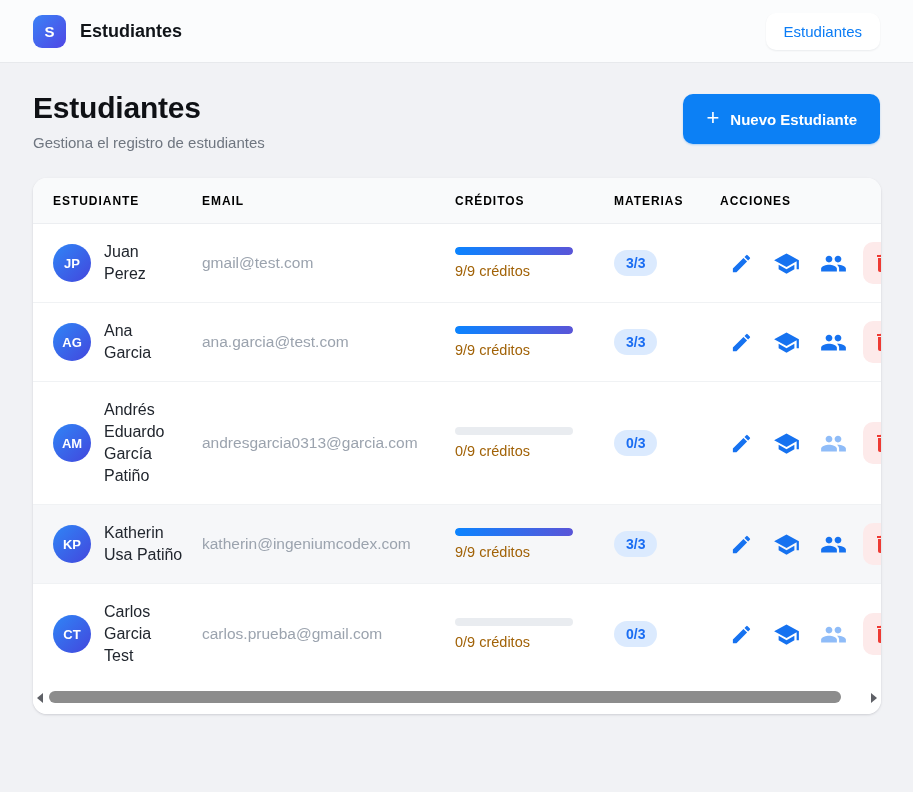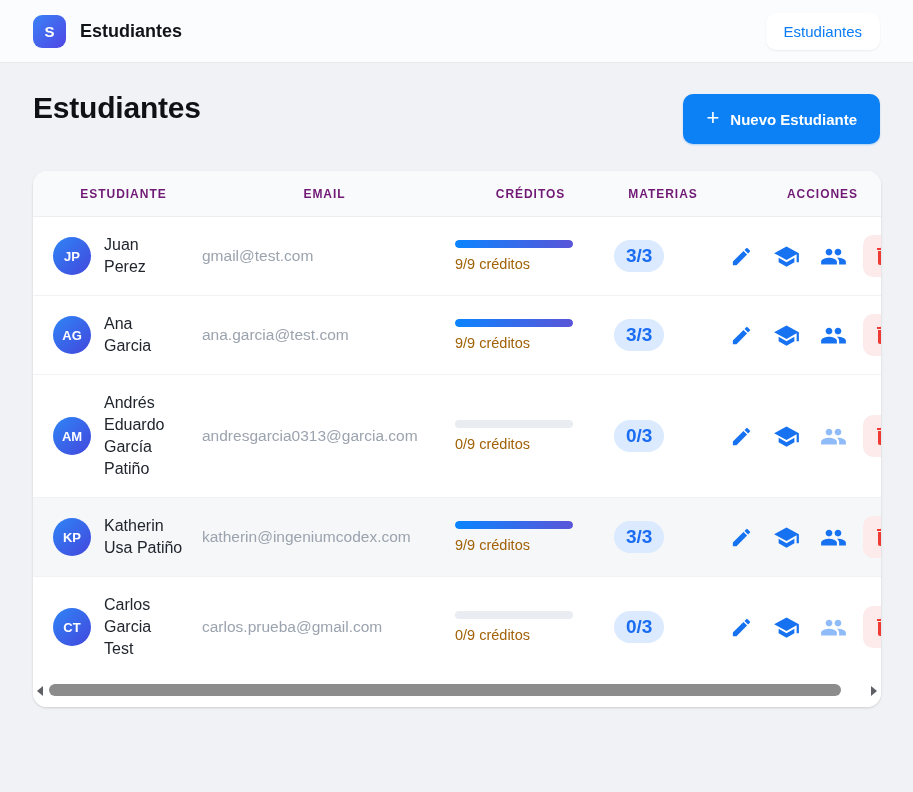--- a/index.html
+++ b/index.html
@@ -48,22 +48,22 @@
   
   .card {
     margin-top:27px; background:#fff; border-radius:14px;
     box-shadow:0 1px 2px rgba(16,24,40,.06),0 1px 3px rgba(16,24,40,.1);
     overflow:hidden; width:848px;
   }
   .table-clip { overflow:hidden; width:100%; }
   table { border-collapse:collapse; table-layout:fixed; width:900px; }
   col.c1{width:169px} col.c2{width:253px} col.c3{width:159px} col.c4{width:106px} col.c5{width:213px}
   thead th {
-    background:#f9fafb; text-align:center; font-size:12px; font-weight:700;
-    letter-spacing:.08em; color:#701a75; padding:16px 8px 15px 0;
+    background:#f9fafb; text-align:left; font-size:12px; font-weight:700;
+    letter-spacing:.08em; color:#000000; padding:16px 8px 15px 0;
     border-bottom:1px solid #eceef1;
   }
   thead th:first-child { padding-left:20px; }
   tbody tr { border-top:1px solid #f0f2f4; }
   tbody tr:first-child { border-top:none; }
   tbody tr.highlighted { background:#f6f7f9; }
   td { vertical-align:middle; padding:17px 8px 17px 0; }
   td.td-student { padding-left:20px; }
 
   .student { display:flex; align-items:center; gap:13px; }
@@ -75,21 +75,21 @@
   }
   .name { font-size:16px; font-weight:500; color:#21262e; line-height:22px; max-width:80px; }
   .email { font-size:15.5px; color:#9ba3ae; }
 
   .progress-track { width:118px; height:8px; border-radius:4px; background:#e9ecf0; overflow:hidden; }
   .progress-fill { height:100%; border-radius:4px; background:linear-gradient(90deg,#0b84ff,#5a55d8); }
   .credits-label { margin-top:8px; font-size:14.5px; color:#a16207; }
 
   .badge {
     display:inline-block; background:#dbeafe; color:#1a6df2;
-    font-size:19px; font-weight:700; padding:5px 12px; border-radius:999px;
+    font-size:14px; font-weight:700; padding:5px 12px; border-radius:999px;
   }
 
   .actions { display:flex; align-items:center; gap:12px; padding-left:6px; }
   .icon-btn {
     background:none; border:none; cursor:pointer; padding:4px;
     display:flex; align-items:center; justify-content:center;
   }
   .icon-btn svg { fill:#1672f0; }
   .icon-btn.people.inactive svg { fill:#8fbcf8; }
   .trash-btn {
@@ -122,20 +122,21 @@
     <div class="logo">S</div>
     <div class="app-title">Estudiantes</div>
   </div>
   <button class="nav-pill">Estudiantes</button>
 </header>
 
 <main class="main">
   <div class="page-head">
     <div>
       <h1>Estudiantes</h1>
+      <div class="subtitle">Gestiona el registro de estudiantes</div>
     </div>
     <button class="primary-btn">
       <span class="plus-glyph">+</span>
       <span>Nuevo Estudiante</span>
     </button>
   </div>
 
   <section class="card">
     <div class="table-clip">
       <table>

